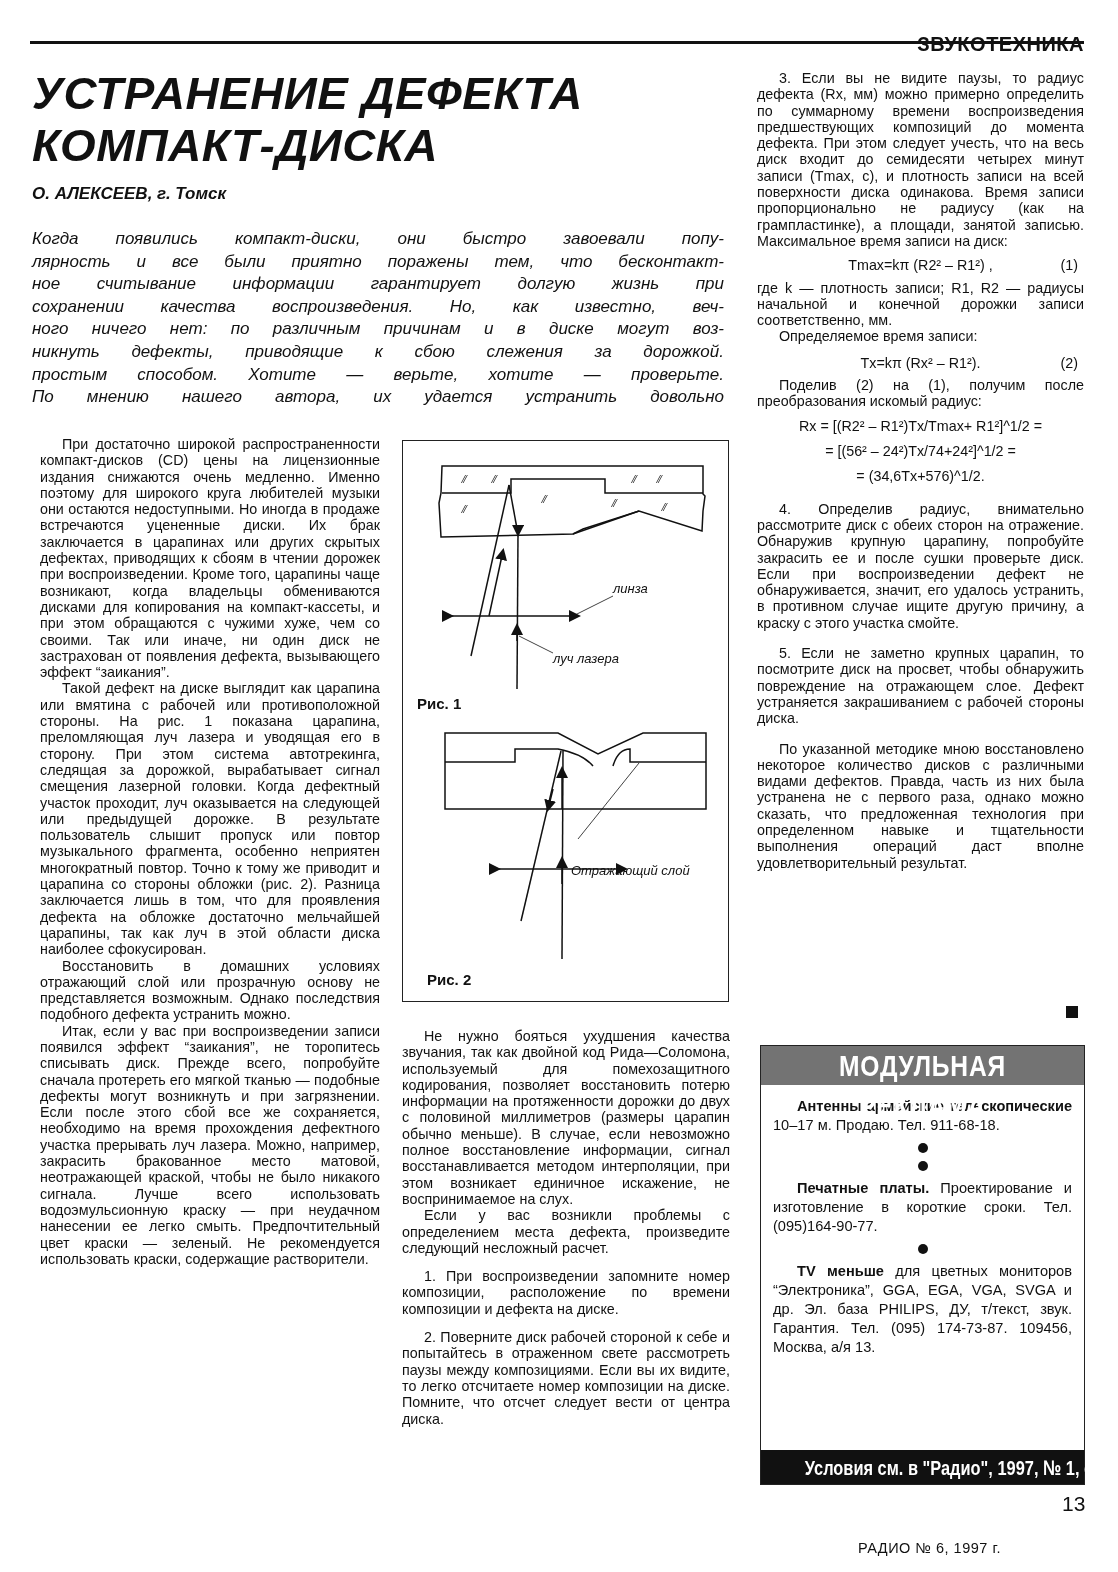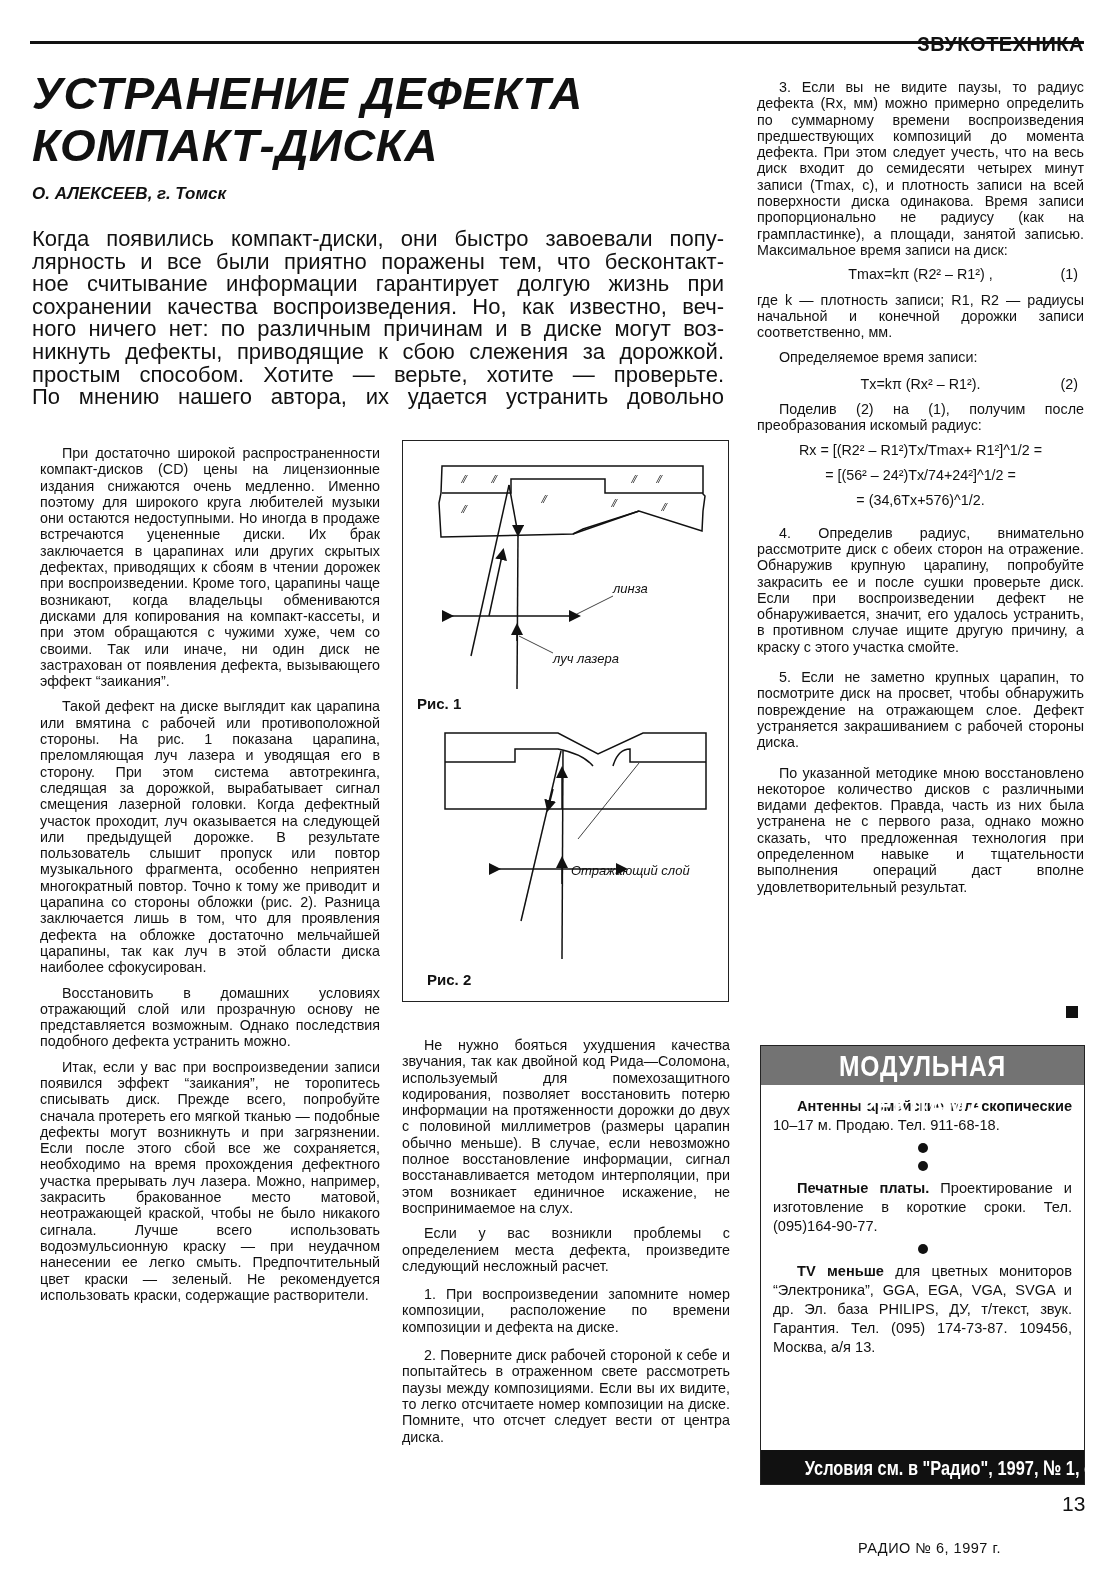--- a/index.html
+++ b/index.html
@@ -5,26 +5,26 @@
   * { box-sizing: border-box; margin: 0; padding: 0; }
   html, body { width: 1118px; height: 1572px; background: #ffffff; overflow: hidden; }
   body { position: relative; font-family: "Liberation Sans", sans-serif; color: #111; }
 
   .rubric { position: absolute; right: 34px; top: 8px; font-size: 20px; font-weight: bold; letter-spacing: 0.5px; margin-top: 25px; }
   .top-rule { position: absolute; left: 30px; right: 34px; top: 41px; height: 3px; background: #111; }
 
   .title { position: absolute; left: 32px; top: 68px; width: 700px; font-size: 44px; line-height: 52px;
            font-weight: bold; font-style: italic; letter-spacing: 0.5px; transform: scaleX(1.04); transform-origin: left; }
   .byline { position: absolute; left: 32px; top: 184px; font-size: 17px; font-weight: bold; font-style: italic; }
-  .lead { position: absolute; left: 32px; top: 228px; width: 692px; font-size: 22px; line-height: 22.6px;
-          text-align: justify; text-align-last: justify; }
+  .lead { position: absolute; left: 32px; top: 228px; width: 692px; font-size: 17px; line-height: 22.6px;
+          font-style: italic; text-align: justify; text-align-last: justify; }
   .lead span { display: block; text-align: justify; text-align-last: justify; }
 
   .col { position: absolute; font-size: 14.3px; line-height: 16.3px; }
-  .col p { text-indent: 22px; text-align: justify; margin-top: 9px; }
+  .col p { text-indent: 22px; text-align: justify; }
   .col p.gap { margin-top: 12px; }
 
   #col-left { left: 40px; top: 436px; width: 340px; }
   #col-mid  { left: 402px; top: 1028px; width: 328px; }
   #col-right { left: 757px; top: 70px; width: 327px; }
 
   .formula { text-align: center; position: relative; margin: 8px 0 6px; }
   .formula .num { position: absolute; right: 6px; top: 0; }
 
   .end-square { position: absolute; left: 1066px; top: 1006px; width: 12px; height: 12px; background: #111; }

